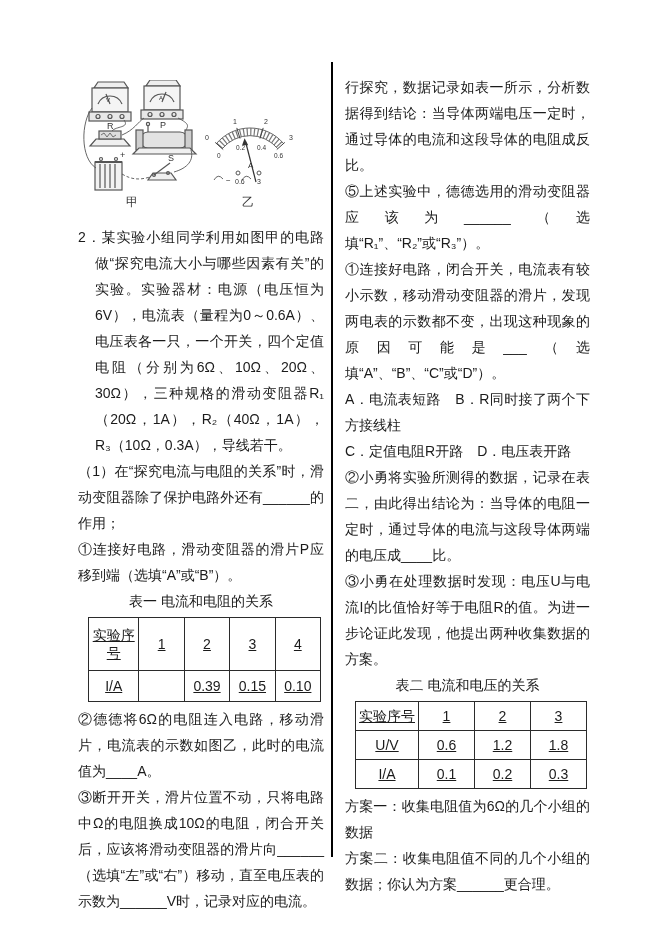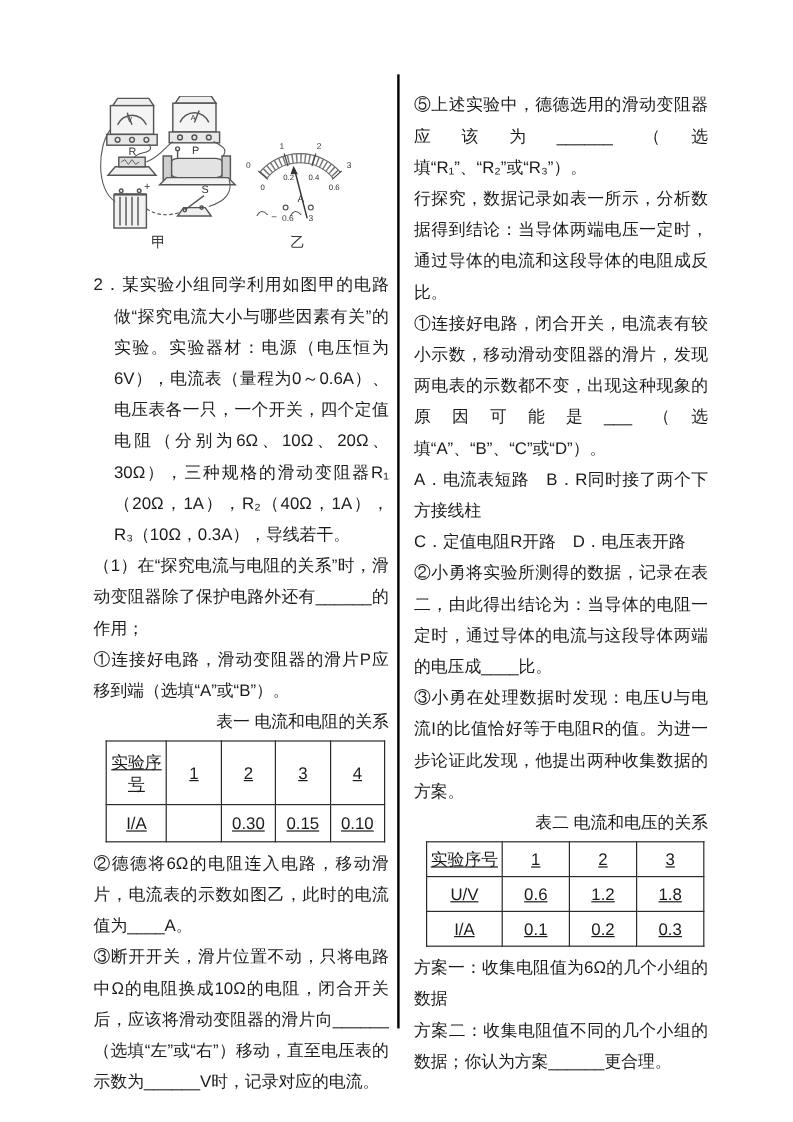--- a/index.html
+++ b/index.html
@@ -7,21 +7,21 @@
     position:relative; width:661px; height:935px; background:#ffffff;
     font-family:"Liberation Sans", sans-serif; color:#1b1b1b; overflow:hidden;
   }
   .divider { position:absolute; left:331px; top:62px; width:2px; height:795px; background:#000; }
   .col { position:absolute; font-size:14px; line-height:26px; text-align:justify; }
   .col-left  { left:78px;  top:76px; width:246px; }
   .col-right { left:345px; top:74px; width:245px; }
   p { margin:0; }
   .hang { padding-left:17px; text-indent:-17px; }
   .figure-wrap { margin:4px 0 6px 0; }
-  .tbl-title { text-align:right; }
+  .tbl-title { text-align:center; }
   table { border-collapse:collapse; margin:3px 16px 4px 10px; table-layout:fixed;text-decoration:underline; }
   td { border:1.6px solid #2b2b2b; text-align:center; vertical-align:middle;
        font-size:14px; padding:0 2px; word-break:break-all; line-height:18px; }
   table.t1 { width:233px; }
   table.t1 td { height:30px; }
   table.t1 tr.hdr td { height:52px; }
   table.t1 col.c0 { width:50px; } table.t1 col.cx { width:45px; }
   table.t2 { width:232px; }
   table.t2 td { height:28px; }
   table.t2 col.c0 { width:63px; } table.t2 col.cx { width:56px; }
@@ -170,35 +170,35 @@
           <tr class="hdr">
         <td>实验序号</td>
         <td>1</td>
         <td>2</td>
         <td>3</td>
         <td>4</td>
       </tr>
       <tr>
         <td>I/A</td>
         <td></td>
-        <td>0.30</td>
+        <td>0.39</td>
         <td>0.15</td>
         <td>0.10</td>
       </tr>
     </tbody>
       </table>
 
     <p>②德德将6Ω的电阻连入电路，移动滑片，电流表的示数如图乙，此时的电流值为____A。</p>
     <p>③断开开关，滑片位置不动，只将电路中Ω的电阻换成10Ω的电阻，闭合开关后，应该将滑动变阻器的滑片向______（选填“左”或“右”）移动，直至电压表的示数为______V时，记录对应的电流。</p>
 
   </div>
 
   <div class="col col-right">
+    <p>行探究，数据记录如表一所示，分析数据得到结论：当导体两端电压一定时，通过导体的电流和这段导体的电阻成反比。</p>
     <p>⑤上述实验中，德德选用的滑动变阻器应该为______（选填“R₁”、“R₂”或“R₃”）。</p>
-    <p>行探究，数据记录如表一所示，分析数据得到结论：当导体两端电压一定时，通过导体的电流和这段导体的电阻成反比。</p>
     <p>①连接好电路，闭合开关，电流表有较小示数，移动滑动变阻器的滑片，发现两电表的示数都不变，出现这种现象的原因可能是___（选填“A”、“B”、“C”或“D”）。</p>
     <p>A．电流表短路　B．R同时接了两个下方接线柱</p>
     <p>C．定值电阻R开路　D．电压表开路</p>
     <p>②小勇将实验所测得的数据，记录在表二，由此得出结论为：当导体的电阻一定时，通过导体的电流与这段导体两端的电压成____比。</p>
     <p>③小勇在处理数据时发现：电压U与电流I的比值恰好等于电阻R的值。为进一步论证此发现，他提出两种收集数据的方案。</p>
     <p class="tbl-title">表二 电流和电压的关系</p>
 
     <table class="t2">
       <colgroup>
           <col class="c0">

